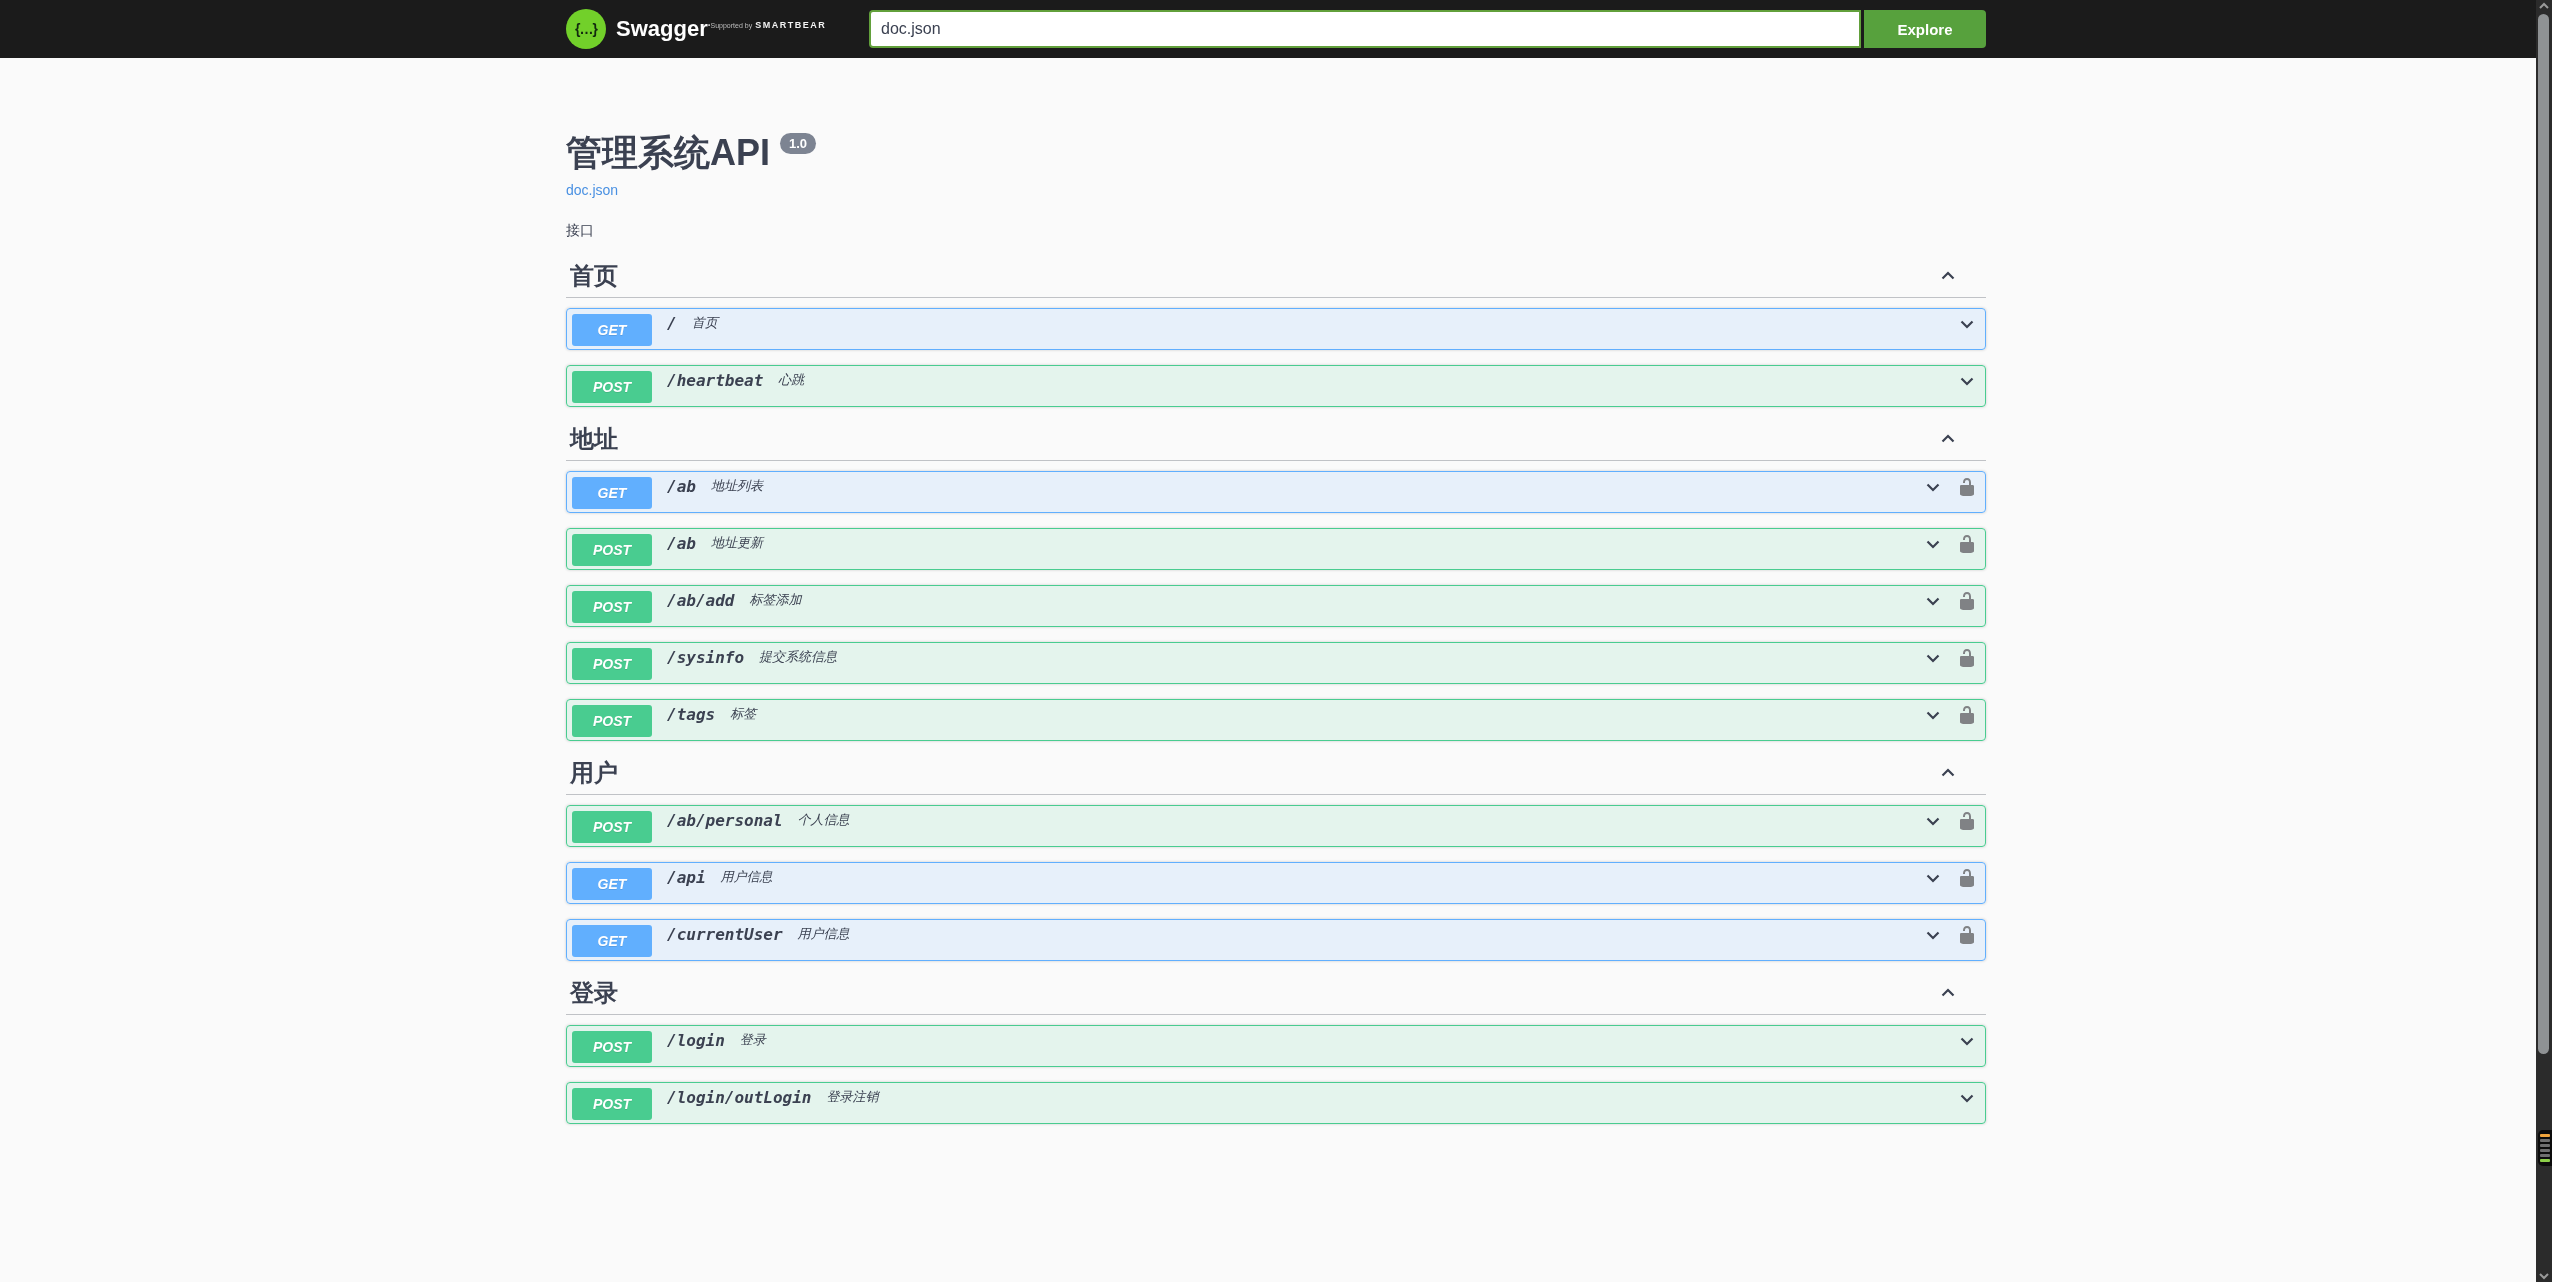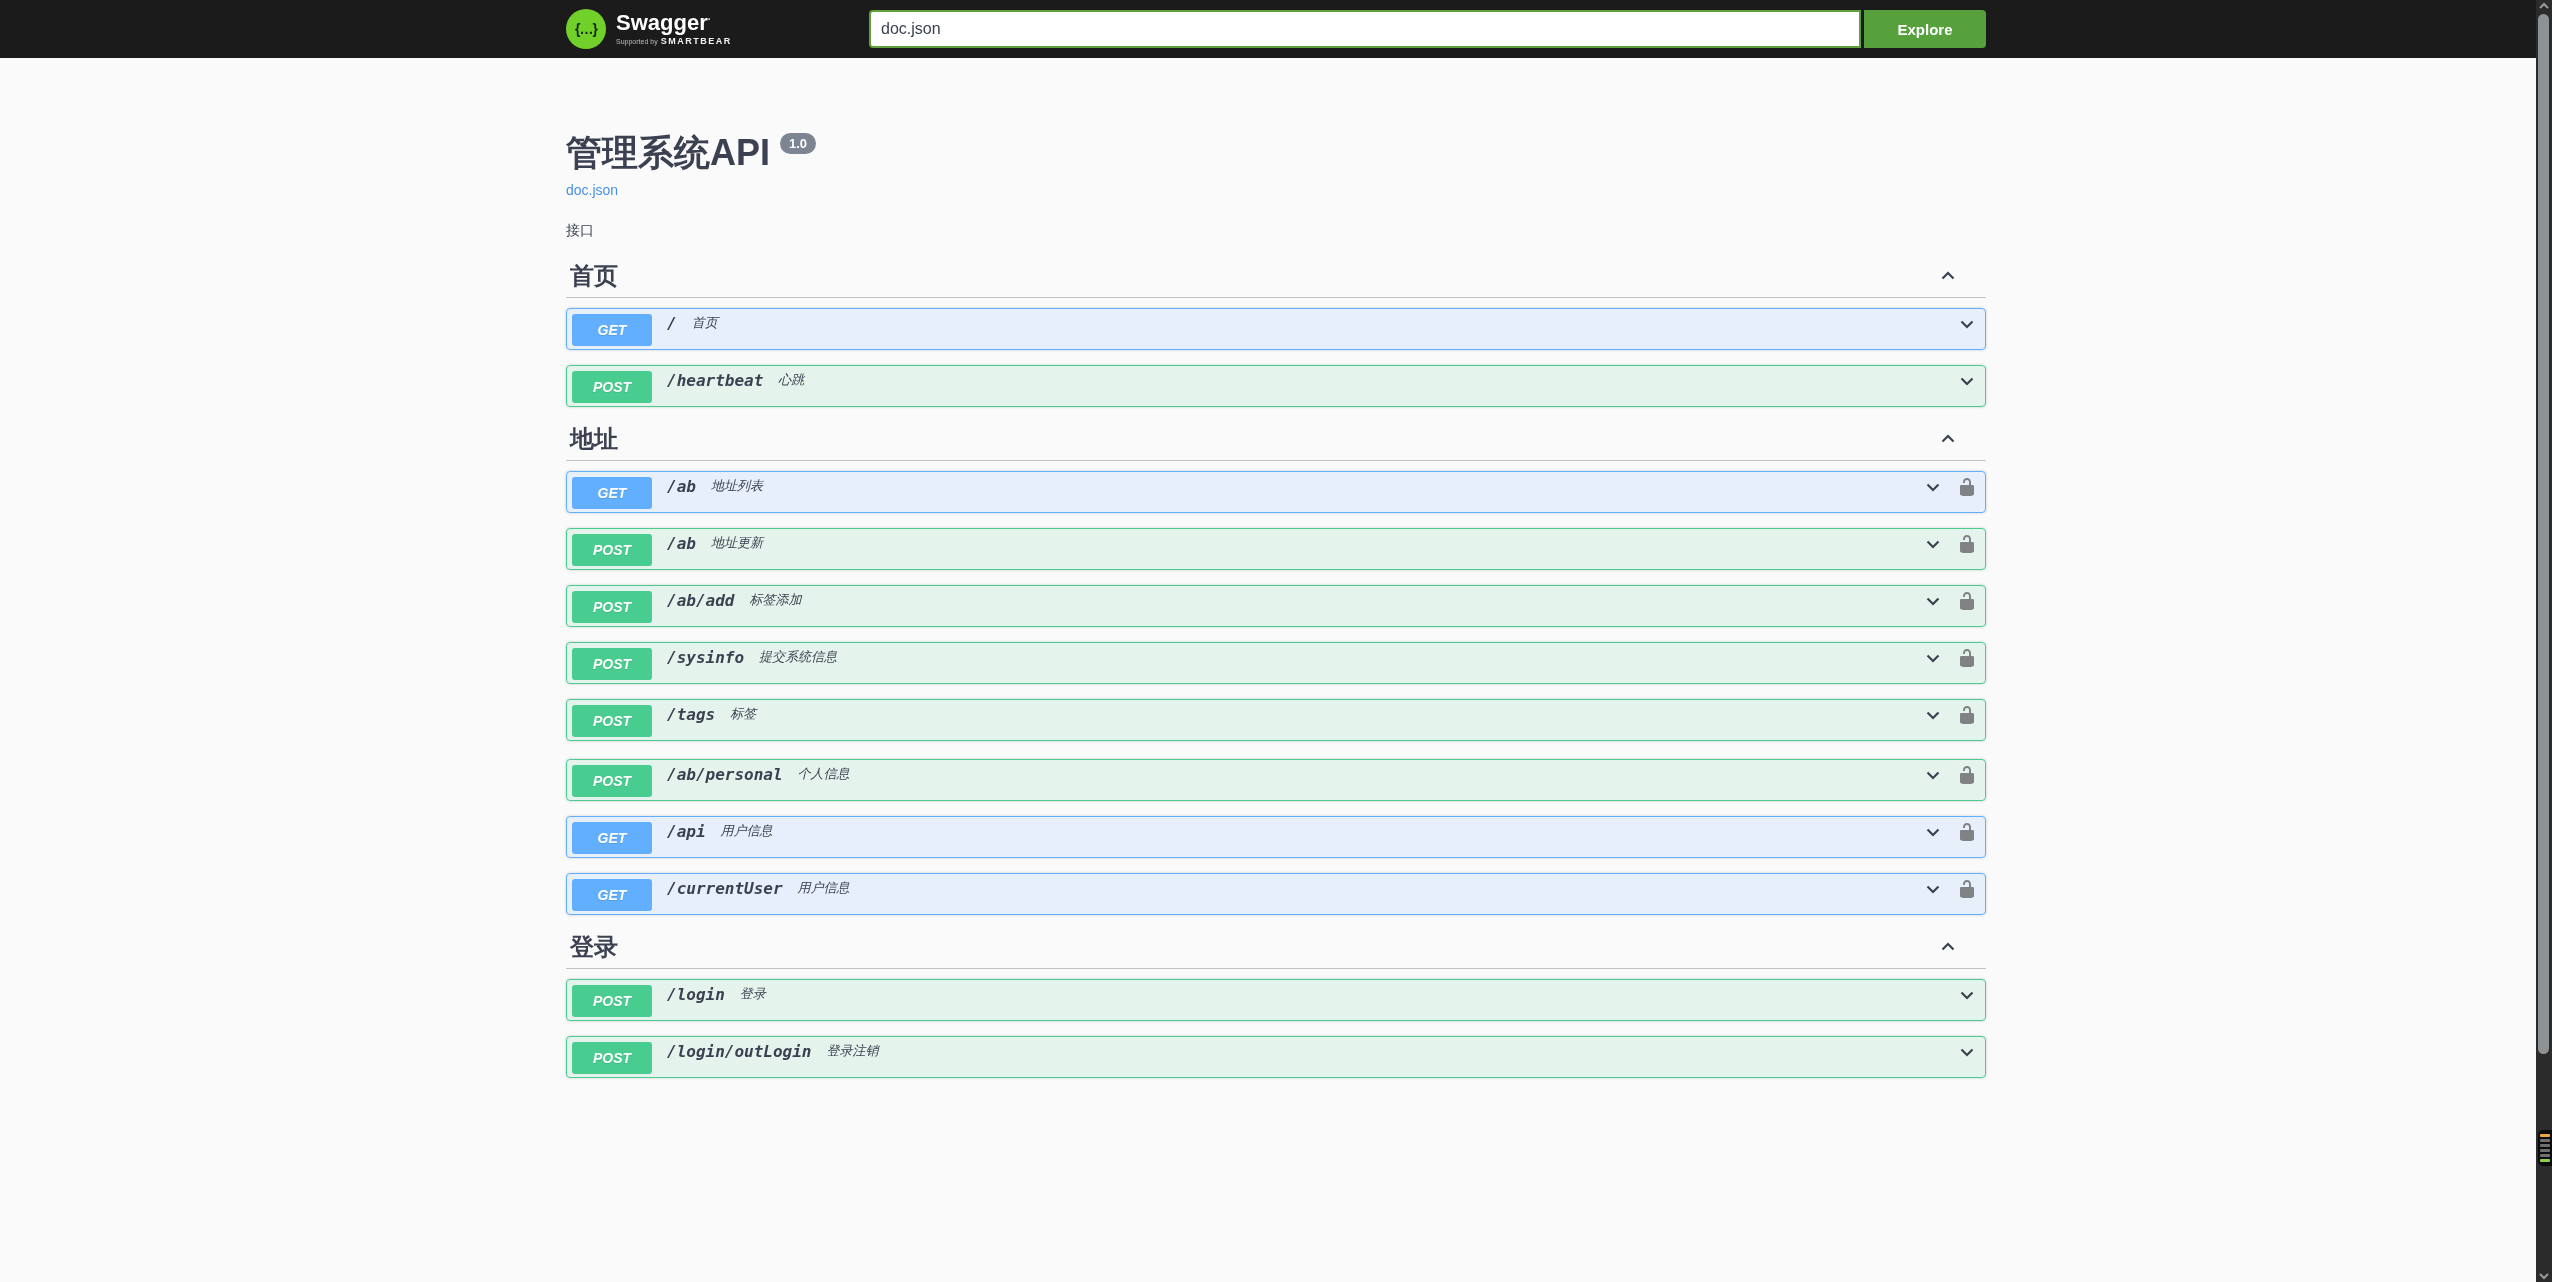--- a/index.html
+++ b/index.html
@@ -15,21 +15,21 @@
   .topbar { background: #1b1b1b; height: 58px; width: 100%; }
   .topbar-inner { display: flex; align-items: center; height: 100%; }
   .logo { display: flex; align-items: center; }
   .logo-circle {
     width: 40px; height: 40px; border-radius: 50%;
     background: #72d02a; color: #12290f;
     display: flex; align-items: center; justify-content: center;
     font-weight: bold; font-size: 14px; letter-spacing: -1px;
     margin-right: 10px; flex: 0 0 auto;
   }
-  .logo-text { display: flex; flex-direction: column; line-height: 1; }
+  .logo-text { display: flex; flex-direction: row; line-height: 1; }
   .brand { color: #ffffff; font-size: 22px; font-weight: 600; letter-spacing: 0; }
   .brand .tm { font-size: 10px; vertical-align: top; color: #dddddd; }
   .tagline { margin-top: 3px; font-size: 7px; color: #bdbdbd; }
   .tagline b { font-size: 9px; color: #f2f2f2; letter-spacing: 1.5px; margin-left: 3px; }
   .download-url { margin-left: auto; display: flex; align-items: center; }
   .download-url input {
     width: 992px; height: 38px;
     border: 2px solid #62a03b; border-radius: 4px 0 0 4px;
     font-size: 16px; color: #3b4151; padding: 0 10px;
     font-family: "Liberation Sans", "DejaVu Sans", sans-serif;
@@ -270,20 +270,28 @@
             <svg width="20" height="20" viewBox="0 0 20 20">
               <path d="M4.5 7.5 L10 13 L15.5 7.5" fill="none" stroke="#3b4151" stroke-width="2.2"></path>
             </svg>
             <svg width="20" height="20" viewBox="0 0 20 20" fill="#808285">
               <path d="M15.8 8H14V5.6C14 2.703 12.665 1 10 1 7.334 1 6 2.703 6 5.6V6h2v-.801C8 3.754 8.797 3 10 3c1.203 0 2 .754 2 2.199V8H4c-.553 0-1 .646-1 1.199V17c0 .549.428 1.139.951 1.307l1.197.387C5.672 18.861 6.55 19 7.1 19h5.8c.549 0 1.428-.139 1.951-.307l1.196-.387c.524-.167.953-.757.953-1.306V9.199C17 8.646 16.352 8 15.8 8z"></path>
             </svg>
           </span>
         </div>
       </section>
       <section class="api-section">
+        <h3 class="section-header">
+          <span class="section-title">用户</span>
+          <span class="collapse-icon">
+            <svg width="20" height="20" viewBox="0 0 20 20">
+              <path d="M4.5 12.5 L10 7 L15.5 12.5" fill="none" stroke="#3b4151" stroke-width="2.2"></path>
+            </svg>
+          </span>
+        </h3>
         <div class="opblock post">
           <span class="method-badge post">POST</span>
           <span class="op-path">/ab/personal</span>
           <span class="op-summary">个人信息</span>
           <span class="row-icons">
             <svg width="20" height="20" viewBox="0 0 20 20">
               <path d="M4.5 7.5 L10 13 L15.5 7.5" fill="none" stroke="#3b4151" stroke-width="2.2"></path>
             </svg>
             <svg width="20" height="20" viewBox="0 0 20 20" fill="#808285">
               <path d="M15.8 8H14V5.6C14 2.703 12.665 1 10 1 7.334 1 6 2.703 6 5.6V6h2v-.801C8 3.754 8.797 3 10 3c1.203 0 2 .754 2 2.199V8H4c-.553 0-1 .646-1 1.199V17c0 .549.428 1.139.951 1.307l1.197.387C5.672 18.861 6.55 19 7.1 19h5.8c.549 0 1.428-.139 1.951-.307l1.196-.387c.524-.167.953-.757.953-1.306V9.199C17 8.646 16.352 8 15.8 8z"></path>

